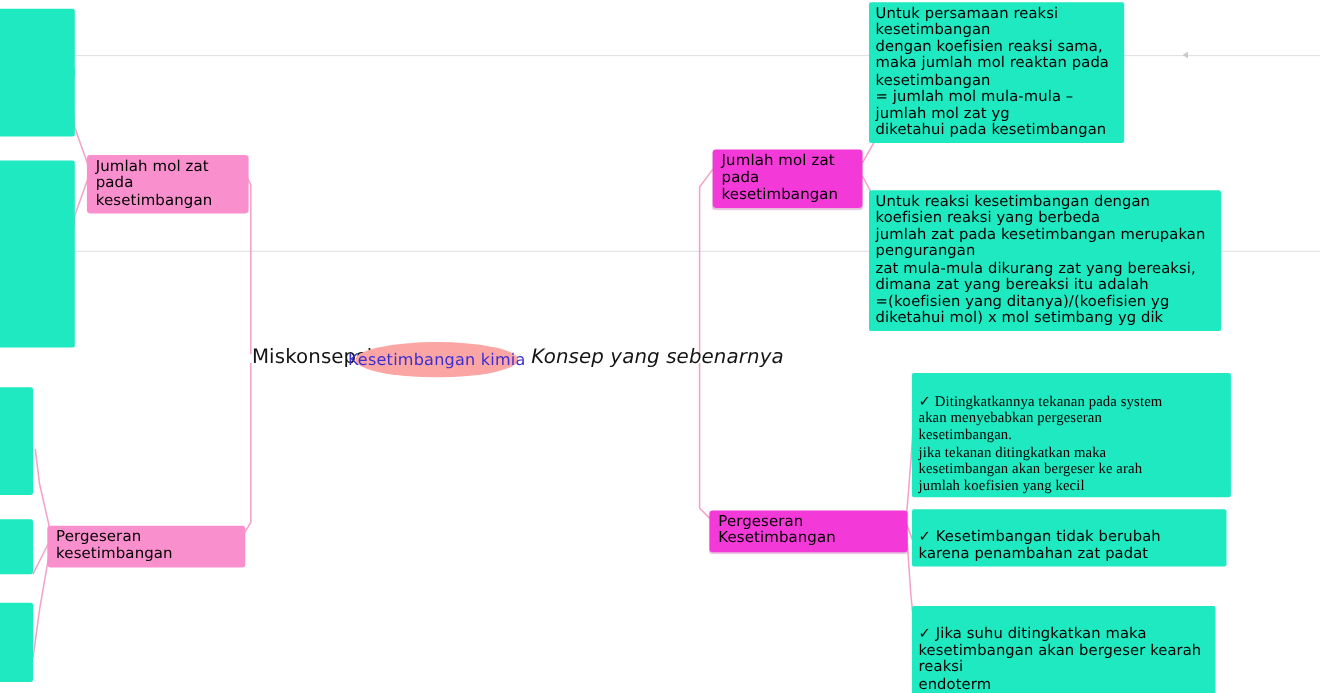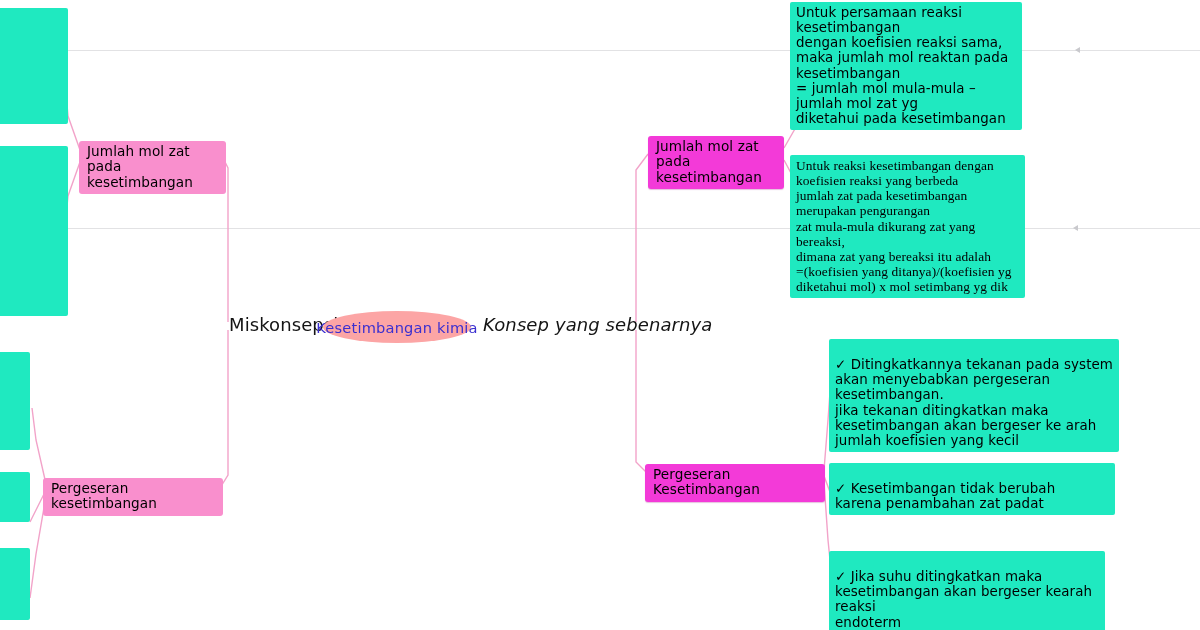--- a/index.html
+++ b/index.html
@@ -167,29 +167,29 @@
  pada kesetimbangan</div>
 
   <div class="node pink" style="left:645px; top:464px; width:180px;">Pergeseran Kesetimbangan</div>
 
   <div class="node green" style="left:790px; top:2px; width:232px;">Untuk persamaan reaksi kesetimbangan
  dengan koefisien reaksi sama,
 maka jumlah mol reaktan  pada kesetimbangan
 = jumlah mol mula-mula – jumlah mol zat yg
 diketahui pada kesetimbangan</div>
 
-  <div class="node green" style="left:790px; top:155px; width:235px;font-family:Liberation Serif, serif;">Untuk reaksi kesetimbangan dengan
+  <div class="node green" style="left:790px; top:173px; width:320px;">Untuk reaksi kesetimbangan dengan
 koefisien reaksi yang berbeda
  jumlah zat pada kesetimbangan merupakan pengurangan
  zat mula-mula dikurang zat yang bereaksi,
 dimana zat yang bereaksi itu adalah
  =(koefisien yang ditanya)/(koefisien yg
 diketahui mol) x mol setimbang yg dik</div>
 
-  <div class="node green" style="left:829px; top:339px; width:290px;">
+  <div class="node green" style="left:829px; top:339px; width:290px;font-family:Liberation Serif, serif;">
     <span class="tick">✓</span><span> Ditingkatkannya tekanan pada system
 akan menyebabkan pergeseran
 kesetimbangan.
 jika tekanan ditingkatkan maka
 kesetimbangan akan bergeser ke arah
 jumlah koefisien yang kecil</span>
   </div>
 
   <div class="node green" style="left:829px; top:463px; width:286px;">
     <span class="tick">✓</span><span>        Kesetimbangan tidak berubah

